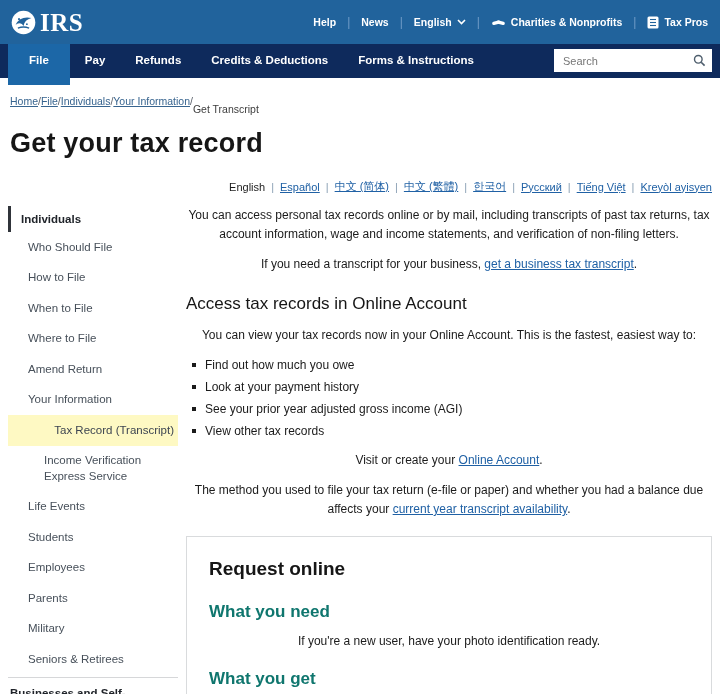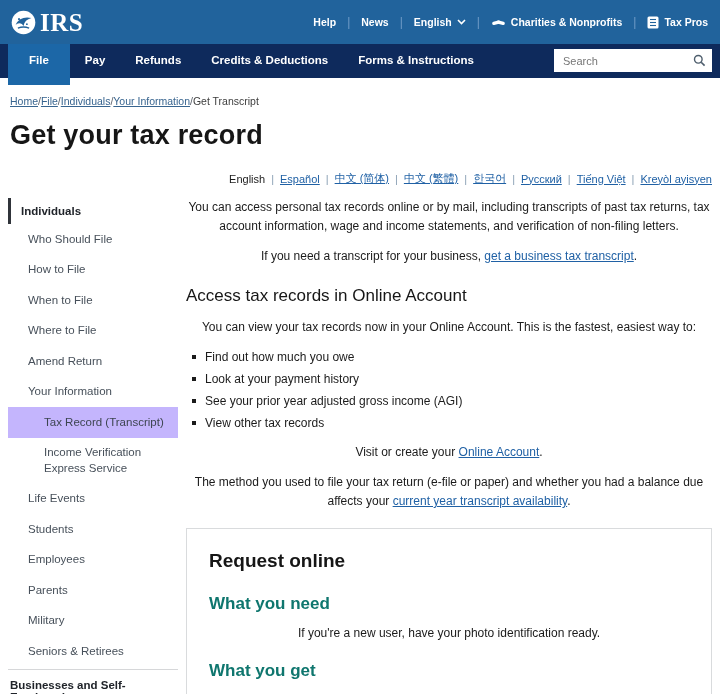--- a/index.html
+++ b/index.html
@@ -97,21 +97,21 @@
 
   
   .breadcrumb {
     margin: 17px 10px 0 10px;
     font-size: 10.5px;
     color: #5b616b;
     display: flex;
     flex-wrap: wrap;
   }
   .crumb-link { color: #37648f; text-decoration: underline; cursor: pointer; }
-  .crumb-current { color: #3d3d3d; }
+  .crumb-current { color: #3d3d3d; margin-top: 8px; }
   .crumb-sep { color: #5b616b; }
 
   .page-title {
     margin: 13px 10px 0 10px;
     font-size: 27px;
     font-weight: bold;
     color: #161616;
     letter-spacing: 0.2px;
   }
 
@@ -141,21 +141,21 @@
   .sidebar { width: 170px; flex: none; font-size: 11.5px; color: #47505a; }
   .side-section {
     font-weight: bold;
     color: #20242a;
     border-left: 3px solid #30343a;
     padding: 7px 0 7px 10px;
     cursor: pointer;
   }
   .side-item { padding: 7.5px 4px 7.5px 20px; line-height: 1.35; cursor: pointer; }
   .side-item.l2 { padding-left: 36px; }
-  .side-item.active { background: #c4b5fd; color: #3d4551; }
+  .side-item.active { background: #fef9c3; color: #3d4551; text-align: right; }
   .side-bottom {
     border-top: 1px solid #d6d7d9;
     font-weight: bold;
     color: #20242a;
     padding: 9.5px 0 9.5px 2px;
     margin-top: 2px;
     cursor: pointer;
   }
 
   

